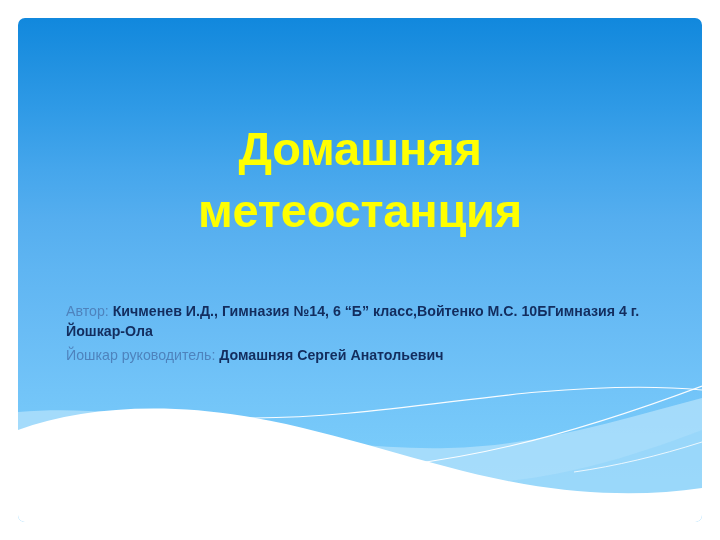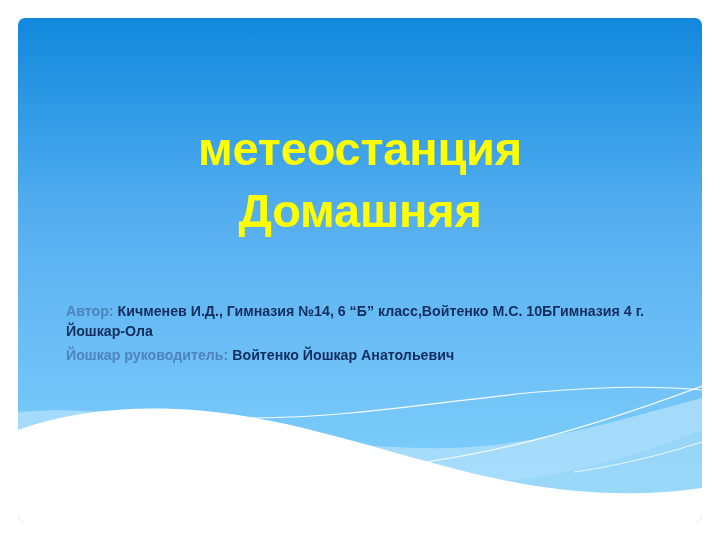--- a/index.html
+++ b/index.html
@@ -85,21 +85,21 @@
   }
   .sub-para {
     margin: 0 0 4px 0;
     font-size: 14.2px;
     font-weight: bold;
     line-height: 20px;
     color: #132d5e;
   }
   .sub-label {
     color: #4e83bd;
-    font-weight: bold;
+    font-weight: normal;
     text-align: center;
   }
   .sub-value {
     color: #132d5e;
     font-weight: bold;
   }
 </style>
 </head>
 <body>
 
@@ -118,29 +118,29 @@
 
         <path d="M222,46 C330,47 430,28 520,20 C590,14 642,14 684,18" fill="none" stroke="#ffffff" stroke-width="1.2" opacity="0.95"></path>
 
         <path d="M684,14 C620,38 560,58 492,74 C420,91 342,100 262,104" fill="none" stroke="#ffffff" stroke-width="1.2" opacity="0.95"></path>
 
         <path d="M684,70 C640,84 598,94 556,100" fill="none" stroke="#ffffff" stroke-width="1" opacity="0.8"></path>
       </svg>
     </div>
 
     <div id="title-block">
+      <span class="title-line">Домашняя</span>
       <span class="title-line">метеостанция</span>
-      <span class="title-line">Домашняя</span>
     </div>
 
     <div id="subtitle-block">
       <p class="sub-para">
         <span class="sub-label">Автор:</span>
         <span class="sub-value">Кичменев И.Д.,  Гимназия №14, 6 “Б” класс,Войтенко М.С. 10БГимназия 4 г. Йошкар-Ола</span>
       </p>
       <p class="sub-para">
         <span class="sub-label">Йошкар руководитель:</span>
-        <span class="sub-value">Войтенко Йошкар Анатольевич</span>
+        <span class="sub-value">Домашняя Сергей Анатольевич</span>
       </p>
     </div>
 
   </div>
 </div>
 
 </body></html>

